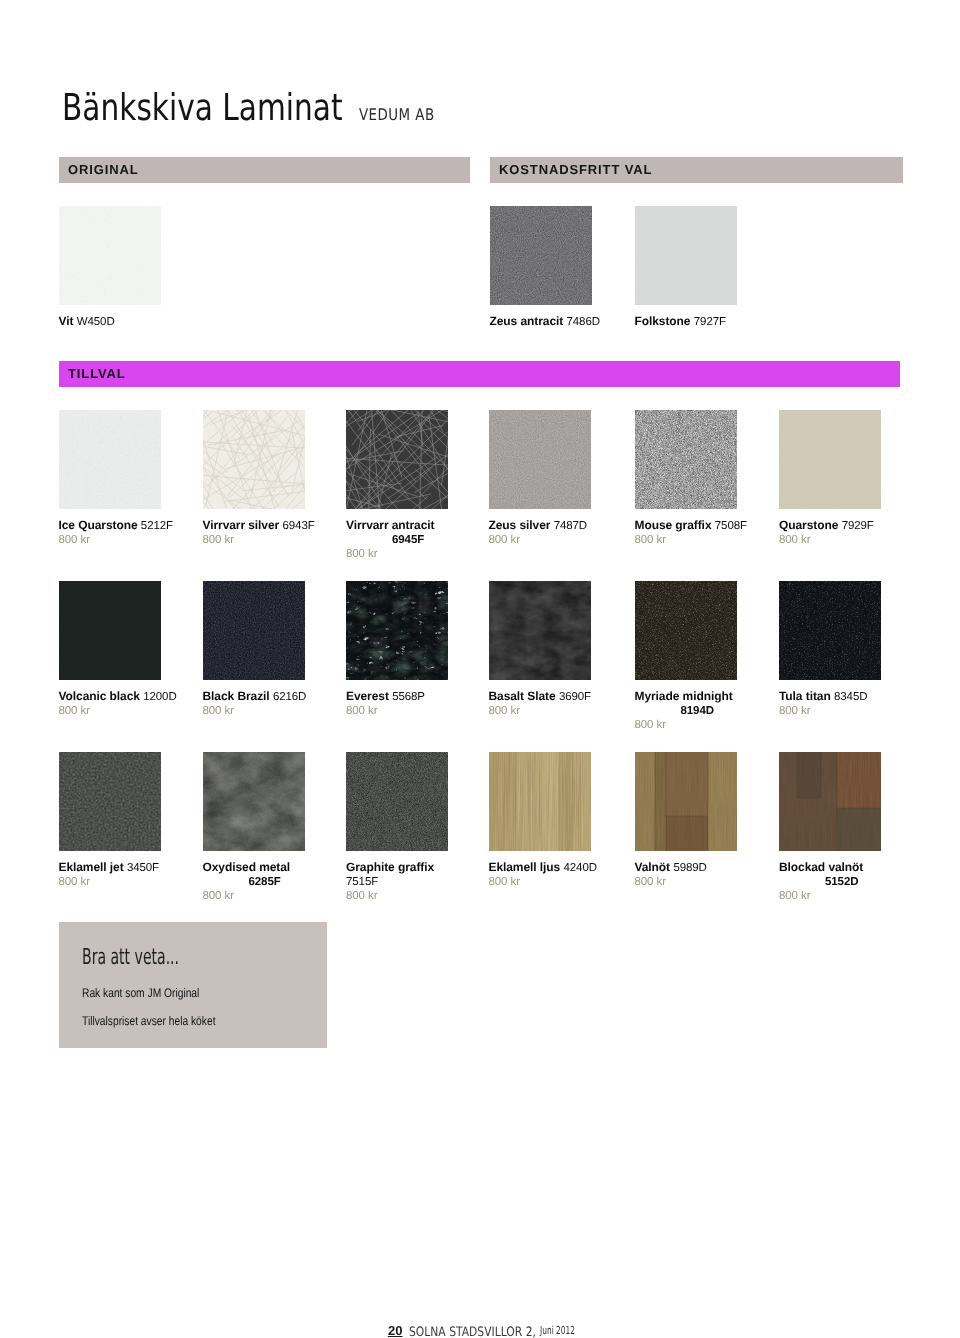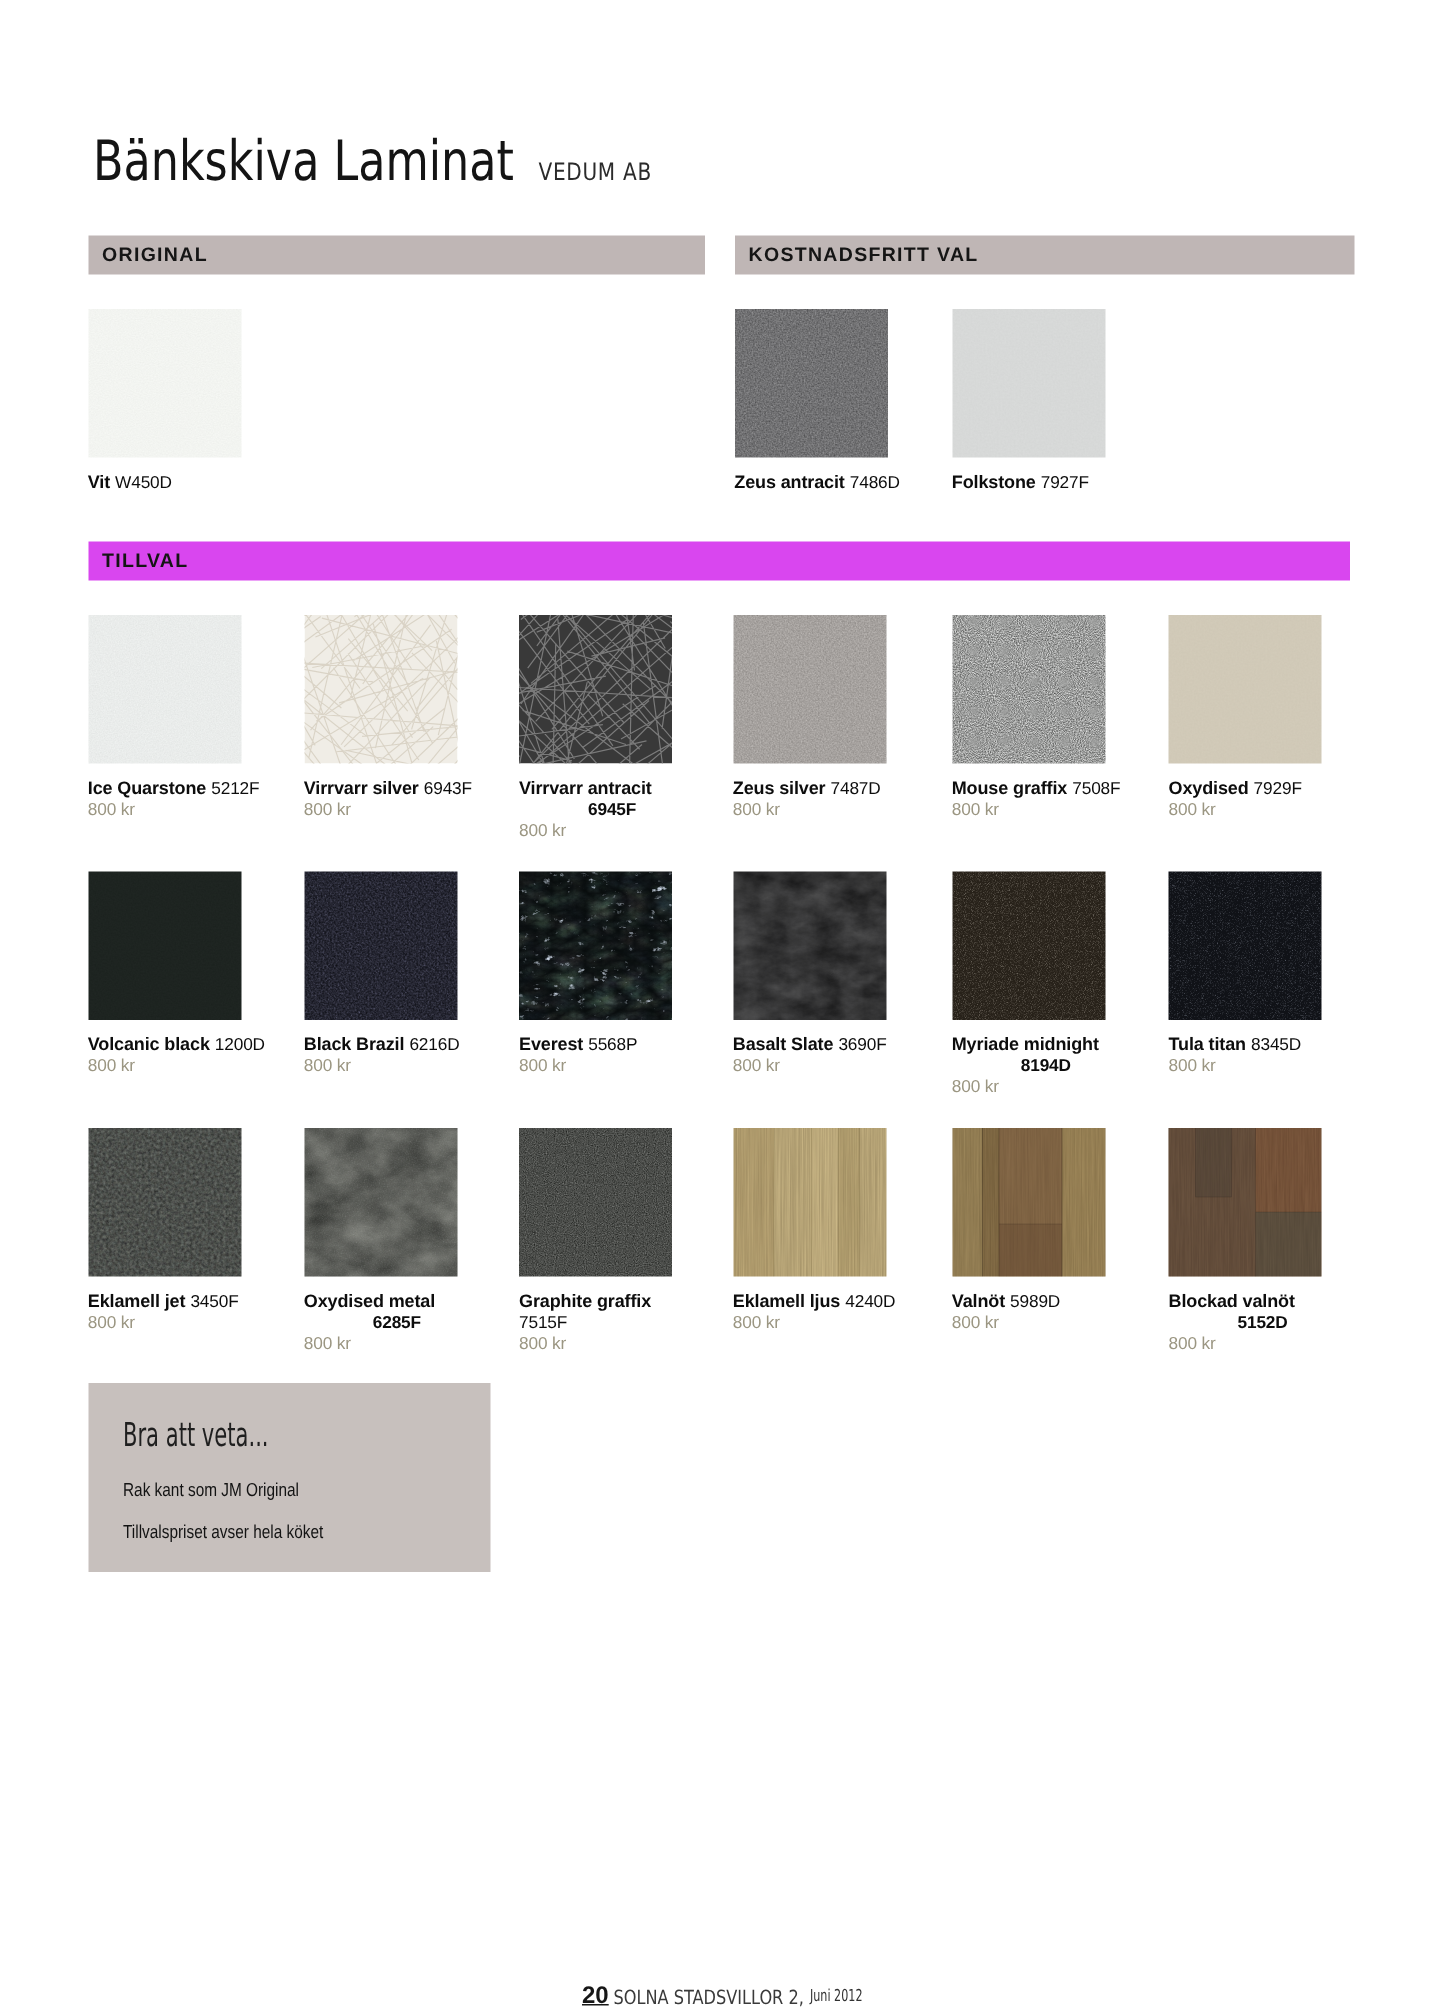--- a/index.html
+++ b/index.html
@@ -45,21 +45,21 @@
              transform:scaleX(0.82);transform-origin:left bottom;
              font-family:"Liberation Sans",sans-serif;font-size:12.5px;line-height:12.5px;
              color:#131313;}
   .info-line.l1{top:65.2px;}
   .info-line.l2{top:92.9px;}
 
   .footer{position:absolute;left:388px;top:1335px;height:0;white-space:nowrap;}
   .footer span{position:absolute;bottom:0;display:inline-block;white-space:nowrap;
                transform-origin:left bottom;}
   .footer .pg{left:0;bottom:-2.5px;font-family:"Liberation Sans",sans-serif;font-weight:bold;
-              font-size:16px;line-height:12.5px;color:#171717;text-decoration:underline;}
+              font-size:13px;line-height:12.5px;color:#171717;text-decoration:underline;}
   .footer .pub{left:21px;bottom:-4px;font-family:"DejaVu Sans Condensed","DejaVu Sans",sans-serif;
                font-weight:100;font-size:13px;line-height:13px;color:#3a3a3a;
                transform:scaleX(0.921);}
   .footer .dt{left:152px;bottom:-1px;font-family:"DejaVu Sans Condensed","DejaVu Sans",sans-serif;
               font-weight:100;font-size:11px;line-height:11px;color:#323232;
               transform:scaleX(0.752);}
 </style>
 </head>
 <body>
 
@@ -232,21 +232,21 @@
 <feComponentTransfer>
               <feFuncR type="linear" slope="0.03" intercept="0.805"></feFuncR>
               <feFuncG type="linear" slope="0.03" intercept="0.776"></feFuncG>
               <feFuncB type="linear" slope="0.03" intercept="0.706"></feFuncB>
               <feFuncA type="linear" slope="0" intercept="1"></feFuncA>
             </feComponentTransfer>
           </filter>
         </defs>
         <rect width="102" height="99" filter="url(#tx-cp)"></rect>
       </svg>
-      <div class="cap"><span class="nm">Oxydised</span> <span class="code">7929F</span><span class="price">800 kr</span></div>
+      <div class="cap"><span class="nm">Quarstone</span> <span class="code">7929F</span><span class="price">800 kr</span></div>
     </div>
 <div class="cell" style="left:58.5px;top:581.0px">
       <svg class="sw" viewBox="0 0 102 99" preserveAspectRatio="none">
         <defs>
           <filter id="tx-vb" x="0" y="0" width="100%" height="100%" color-interpolation-filters="sRGB">
 <feTurbulence type="fractalNoise" baseFrequency="0.9" numOctaves="2" seed="4"></feTurbulence>
 <feColorMatrix type="saturate" values="0"></feColorMatrix>
 <feComponentTransfer>
               <feFuncR type="linear" slope="0.035" intercept="0.100"></feFuncR>
               <feFuncG type="linear" slope="0.035" intercept="0.125"></feFuncG>

